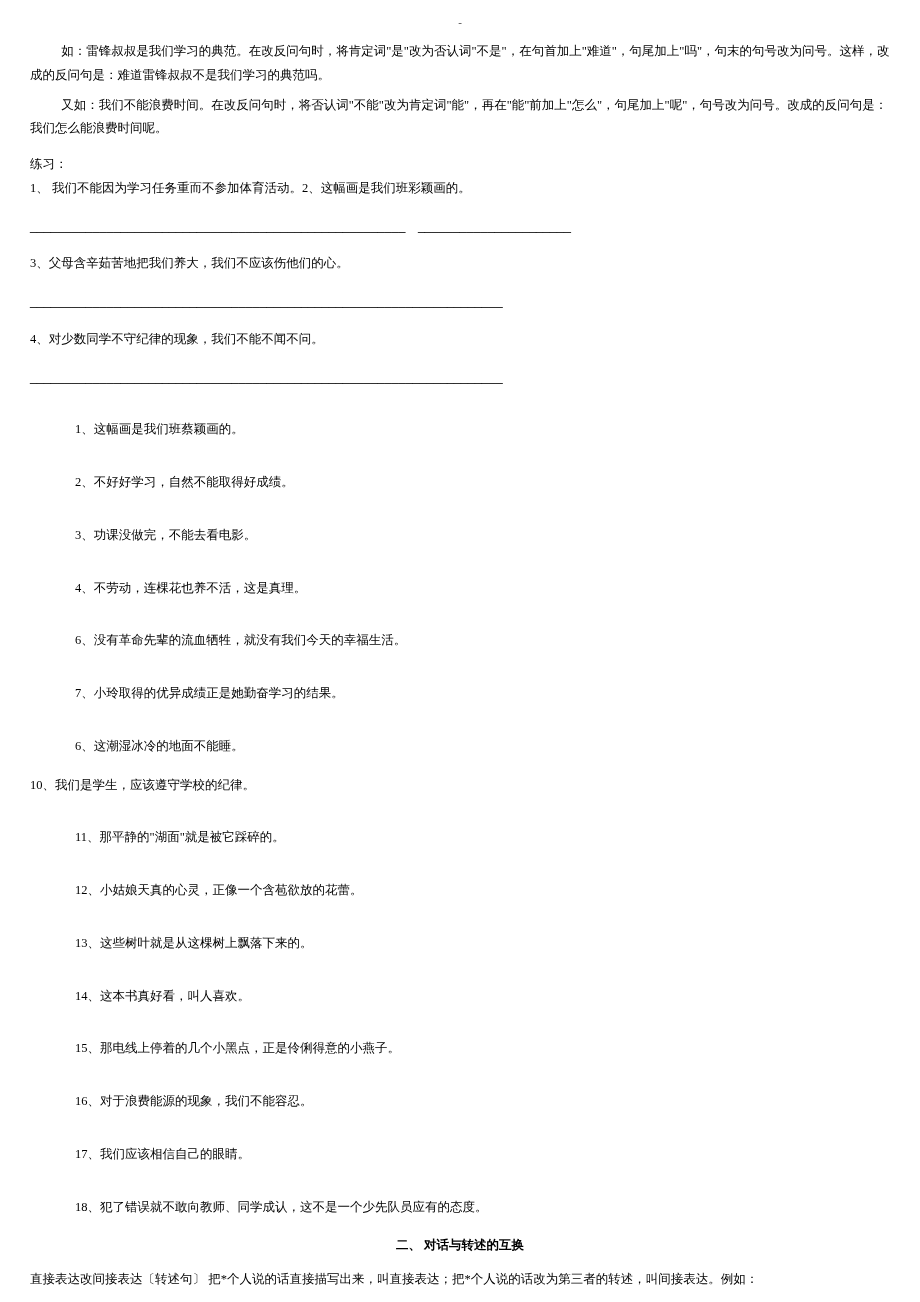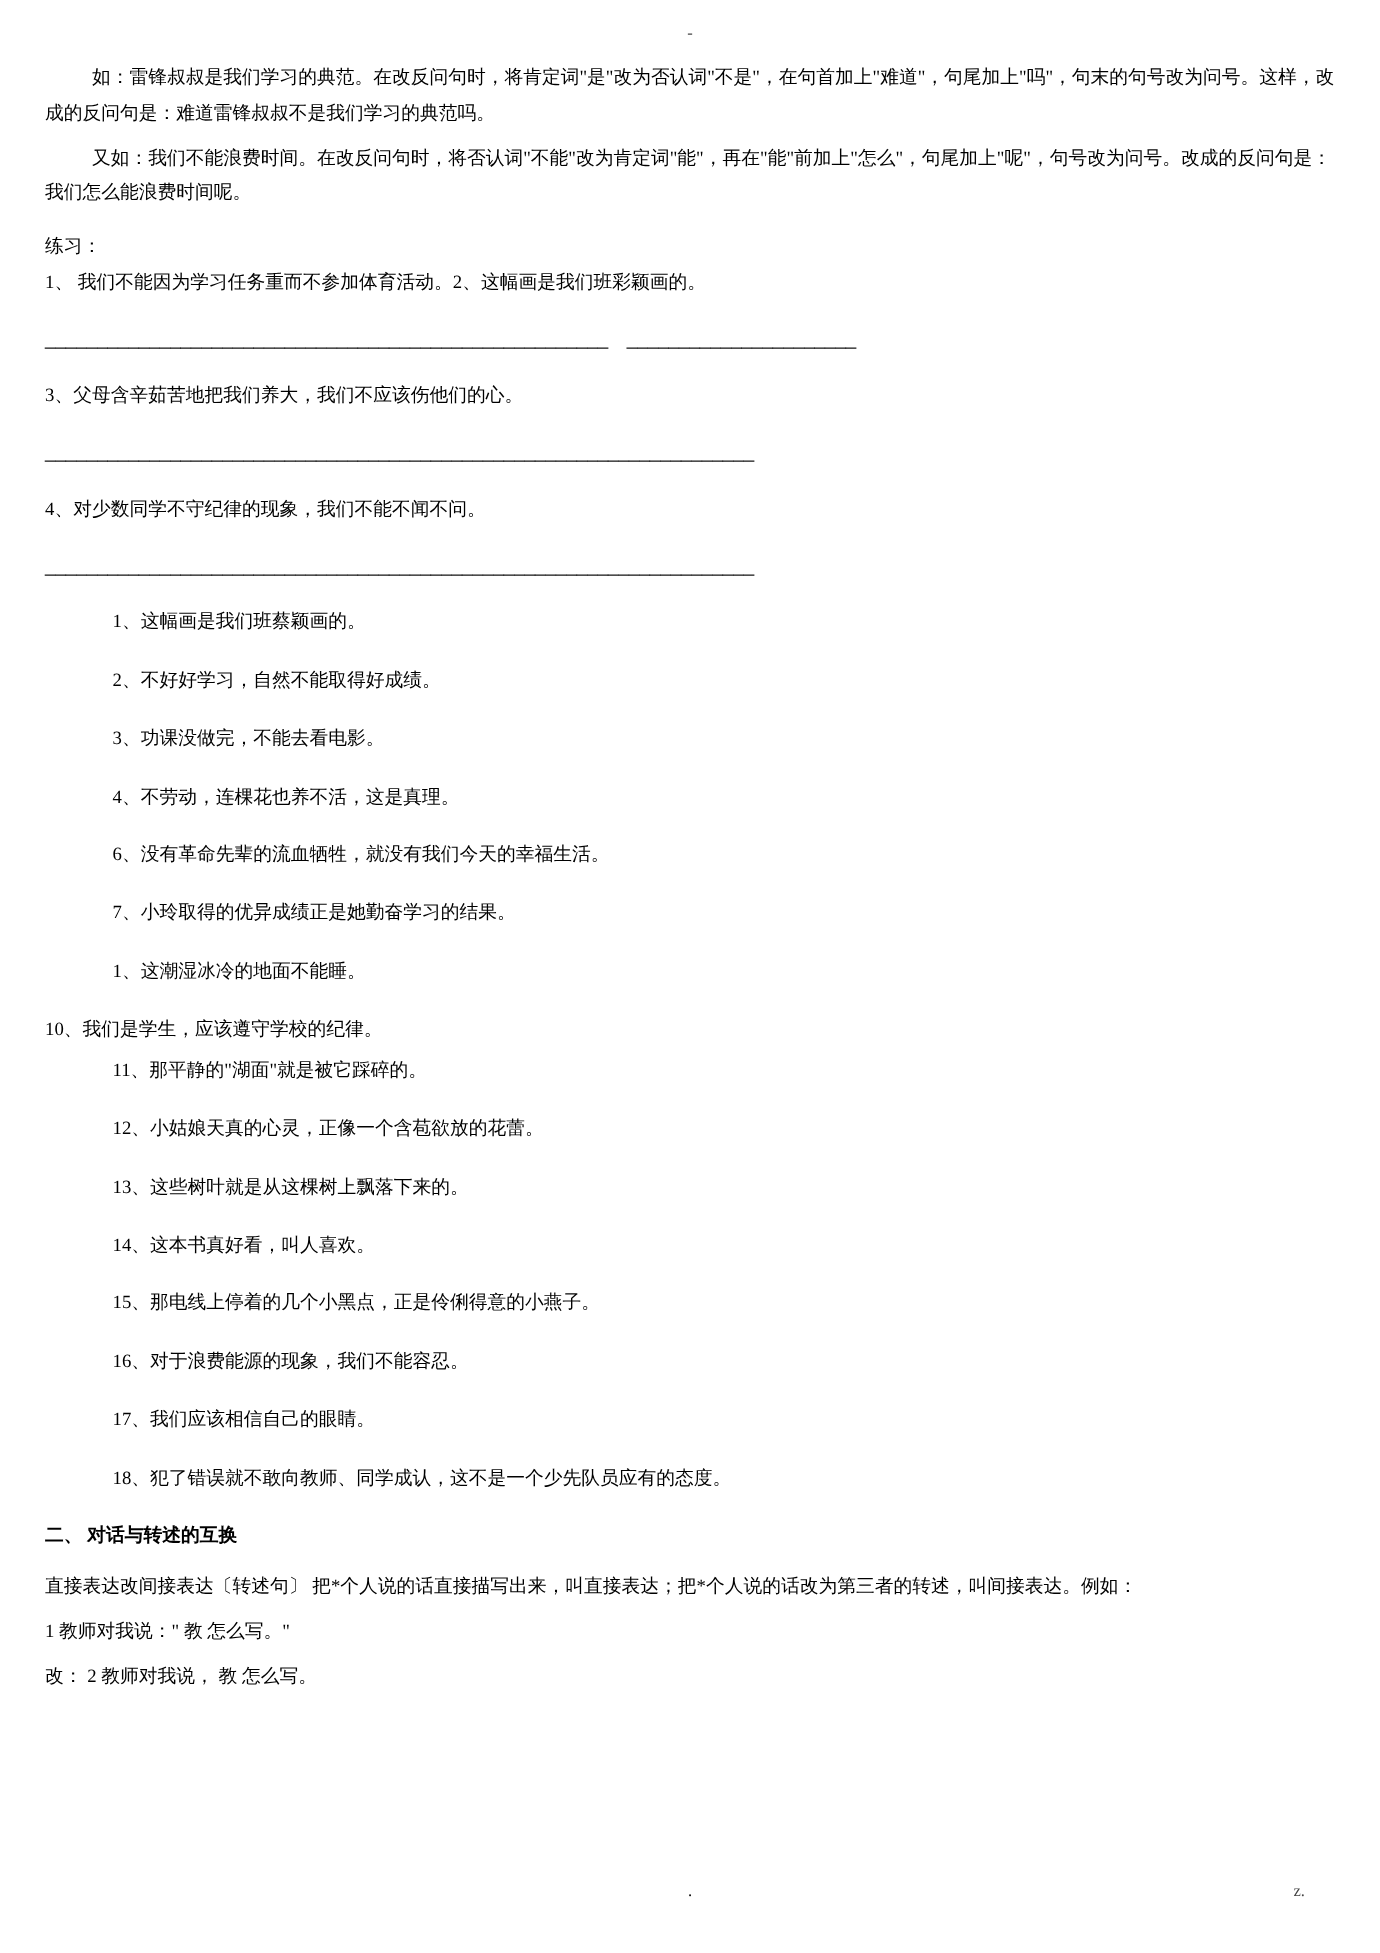--- a/index.html
+++ b/index.html
@@ -45,29 +45,31 @@
       margin-bottom: 14px;
       font-family: Arial, sans-serif;
       letter-spacing: 0px;
     }
     .numbered-list {
       padding-left: 45px;
       margin-bottom: 8px;
     }
     .numbered-item {
       margin-bottom: 15px;
+      margin-top: 29px;
     }
     .numbered-item-out {
       margin-bottom: 4px;
       padding-left: 0;
     }
     .section-title {
       font-weight: bold;
       margin-top: 10px;
       margin-bottom: 10px;
+      text-align: center;
     }
     .footer-dot {
       position: absolute;
       bottom: 30px;
       left: 50%;
       transform: translateX(-50%);
       font-size: 11px;
     }
     .footer-z {
       position: absolute;
@@ -100,21 +102,21 @@
 
 <div class="blank-line">____________________________________________________________________</div>
 
 <div class="numbered-list">
   <div class="numbered-item">1、这幅画是我们班蔡颖画的。</div>
   <div class="numbered-item">2、不好好学习，自然不能取得好成绩。</div>
   <div class="numbered-item">3、功课没做完，不能去看电影。</div>
   <div class="numbered-item">4、不劳动，连棵花也养不活，这是真理。</div>
   <div class="numbered-item">6、没有革命先辈的流血牺牲，就没有我们今天的幸福生活。</div>
   <div class="numbered-item">7、小玲取得的优异成绩正是她勤奋学习的结果。</div>
-  <div class="numbered-item">1、这潮湿冰冷的地面不能睡。</div>
+  <div class="numbered-item">6、这潮湿冰冷的地面不能睡。</div>
 </div>
 
 <div class="numbered-item-out">10、我们是学生，应该遵守学校的纪律。</div>
 
 <div class="numbered-list">
   <div class="numbered-item">11、那平静的"湖面"就是被它踩碎的。</div>
   <div class="numbered-item">12、小姑娘天真的心灵，正像一个含苞欲放的花蕾。</div>
   <div class="numbered-item">13、这些树叶就是从这棵树上飘落下来的。</div>
   <div class="numbered-item">14、这本书真好看，叫人喜欢。</div>
   <div class="numbered-item">15、那电线上停着的几个小黑点，正是伶俐得意的小燕子。</div>

